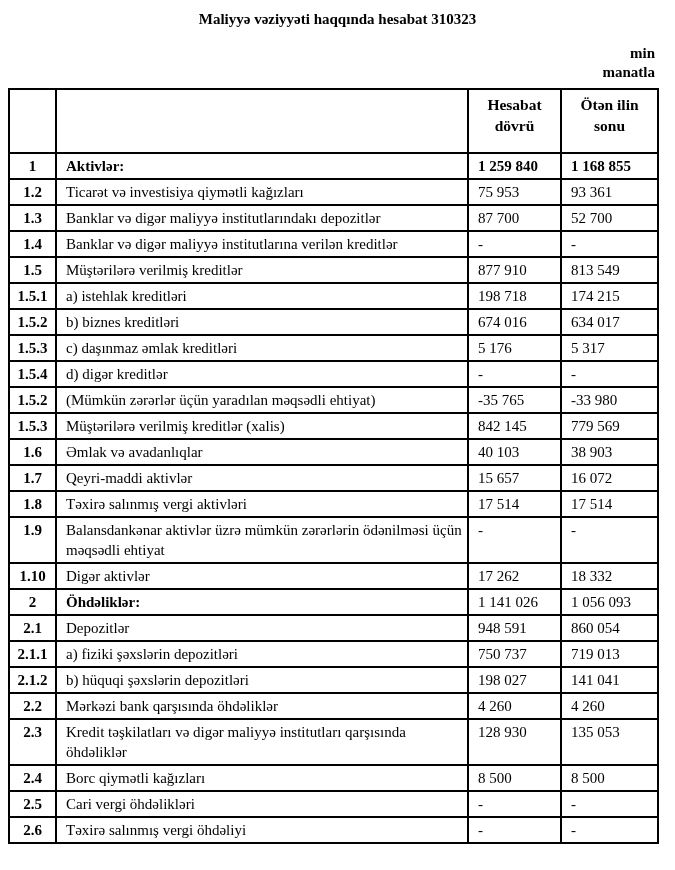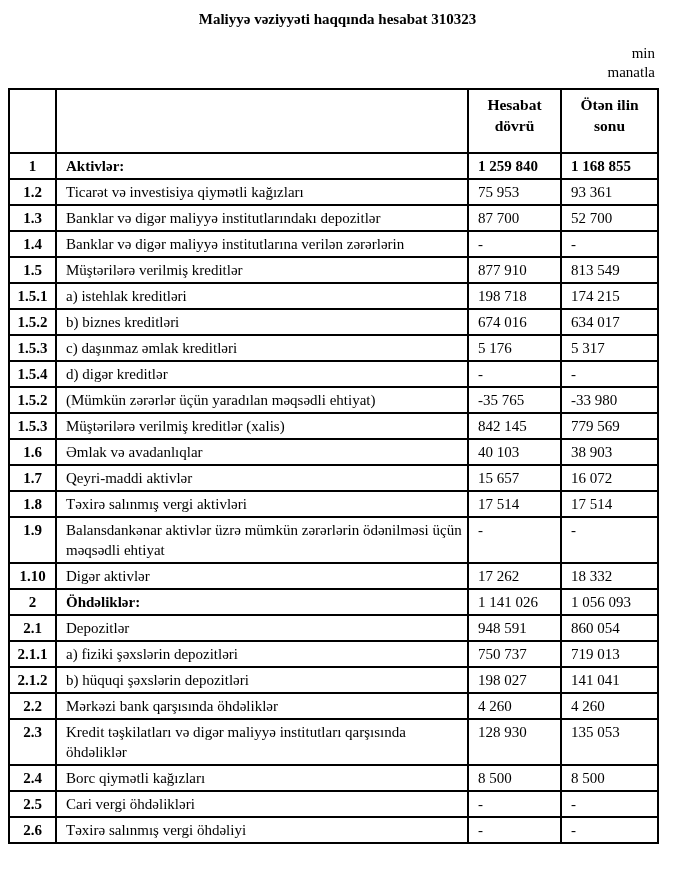--- a/index.html
+++ b/index.html
@@ -20,21 +20,21 @@
     padding-top: 10px;
   }
   .title {
     text-align: center;
     font-weight: bold;
     font-size: 15px;
     line-height: 18px;
   }
   .unit-note {
     text-align: right;
-    font-weight: normal;
+    font-weight: bold;
     font-size: 15px;
     line-height: 19px;
     margin: 16px 20px 6px 0;
   }
   table.report {
     border-collapse: collapse;
     table-layout: fixed;
     margin-left: 8px;
     width: 649px;
     font-size: 15px;
@@ -114,21 +114,21 @@
           <td class="val">93 361</td>
         </tr>
         <tr>
           <td class="no">1.3</td>
           <td class="label">Banklar və digər maliyyə institutlarındakı depozitlər</td>
           <td class="val">87 700</td>
           <td class="val">52 700</td>
         </tr>
         <tr>
           <td class="no">1.4</td>
-          <td class="label">Banklar və digər maliyyə institutlarına verilən zərərlərin</td>
+          <td class="label">Banklar və digər maliyyə institutlarına verilən kreditlər</td>
           <td class="val">-</td>
           <td class="val">-</td>
         </tr>
         <tr>
           <td class="no">1.5</td>
           <td class="label">Müştərilərə verilmiş kreditlər</td>
           <td class="val">877 910</td>
           <td class="val">813 549</td>
         </tr>
         <tr>

